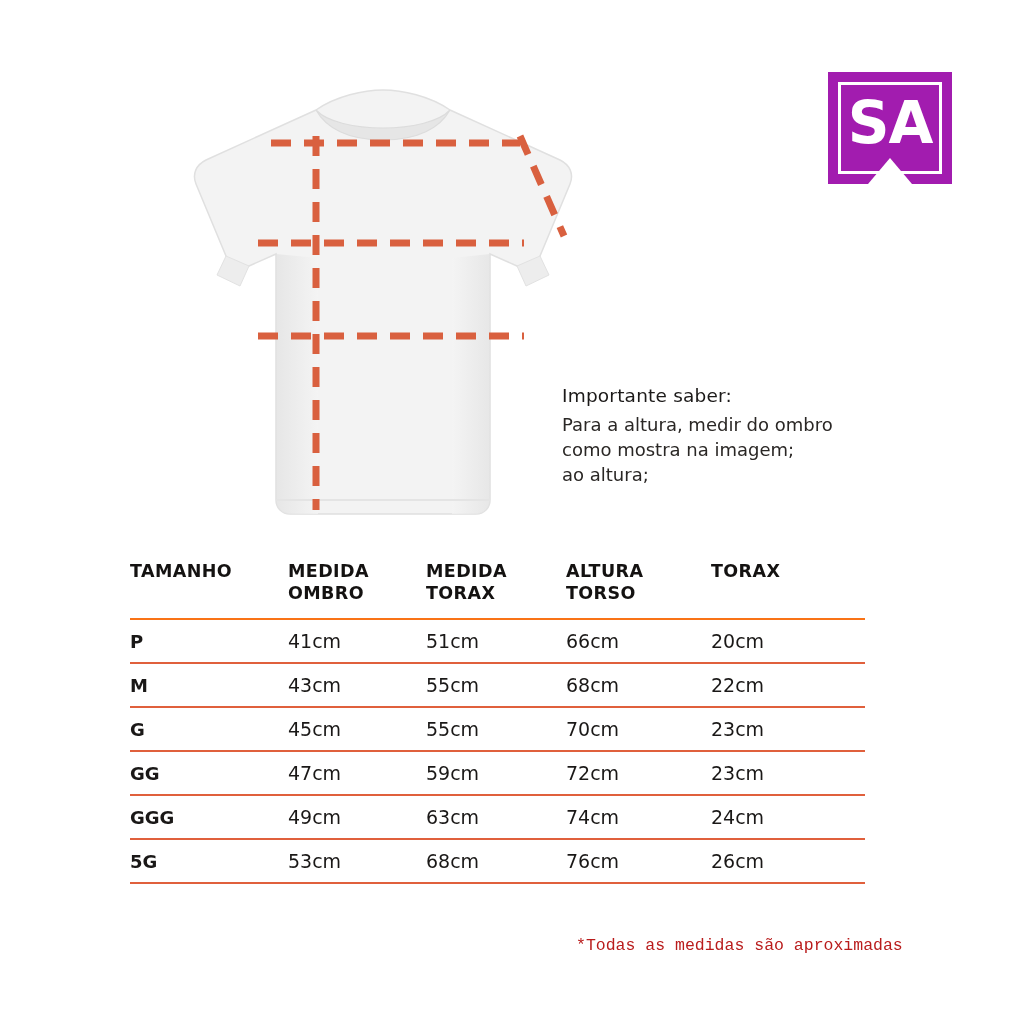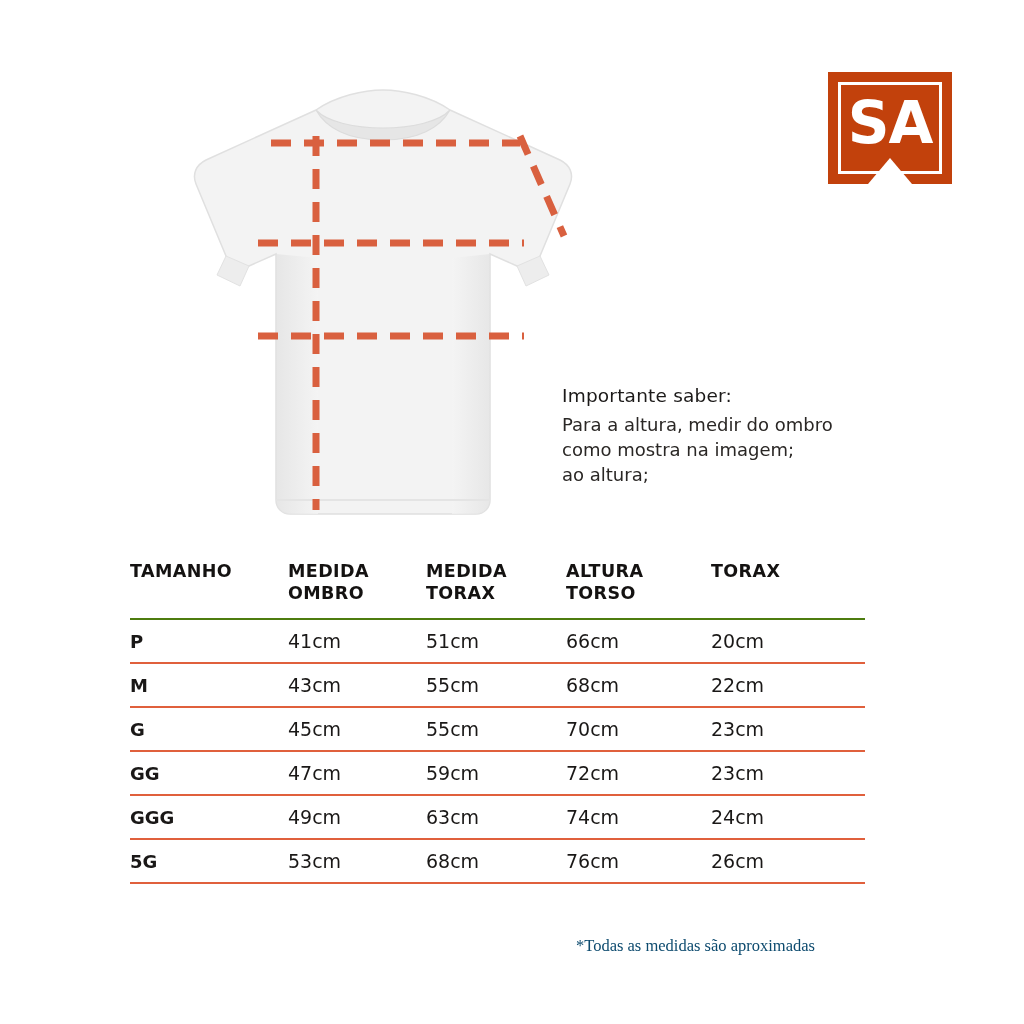--- a/index.html
+++ b/index.html
@@ -22,21 +22,21 @@
     top: 72px;
     width: 124px;
     height: 112px;
   }
   .logo-box {
     position: absolute;
     left: 0;
     top: 0;
     width: 124px;
     height: 112px;
-    background: #c2410c;
+    background: #a21caf;
   }
   .logo-notch {
     position: absolute;
     left: 50%;
     bottom: 0;
     transform: translateX(-50%);
     width: 0;
     height: 0;
     border-left: 22px solid transparent;
     border-right: 22px solid transparent;
@@ -117,21 +117,21 @@
     font-family: "DejaVu Sans", sans-serif;
     font-weight: bold;
     font-size: 17.5px;
     color: #141211;
     letter-spacing: .4px;
     line-height: 22px;
     padding-bottom: 14px;
     vertical-align: top;
   }
   #size-table thead tr {
-    border-bottom: 2px solid #4d7c0f;
+    border-bottom: 2px solid #f97316;
   }
   #size-table tbody tr {
     border-bottom: 2px solid #e0603c;
   }
   #size-table tbody td {
     height: 42px;
     font-family: "DejaVu Sans", sans-serif;
     font-size: 19px;
     color: #1a1817;
   }
@@ -142,23 +142,23 @@
   .col-0 { width: 158px; }
   .col-1 { width: 138px; }
   .col-2 { width: 140px; }
   .col-3 { width: 145px; }
   .col-4 { width: 154px; }
 
   #footnote {
     position: absolute;
     left: 576px;
     top: 936px;
-    font-family: Liberation Serif, serif;
+    font-family: Liberation Mono, monospace;
     font-size: 16.5px;
-    color: #0c4a6e;
+    color: #b91c1c;
   }
 </style>
 </head>
 <body>
 
 <div id="logo">
   <div class="logo-box">
     <div class="logo-inner"></div>
     <div class="logo-text">SA</div>
     <div class="logo-notch"></div>

